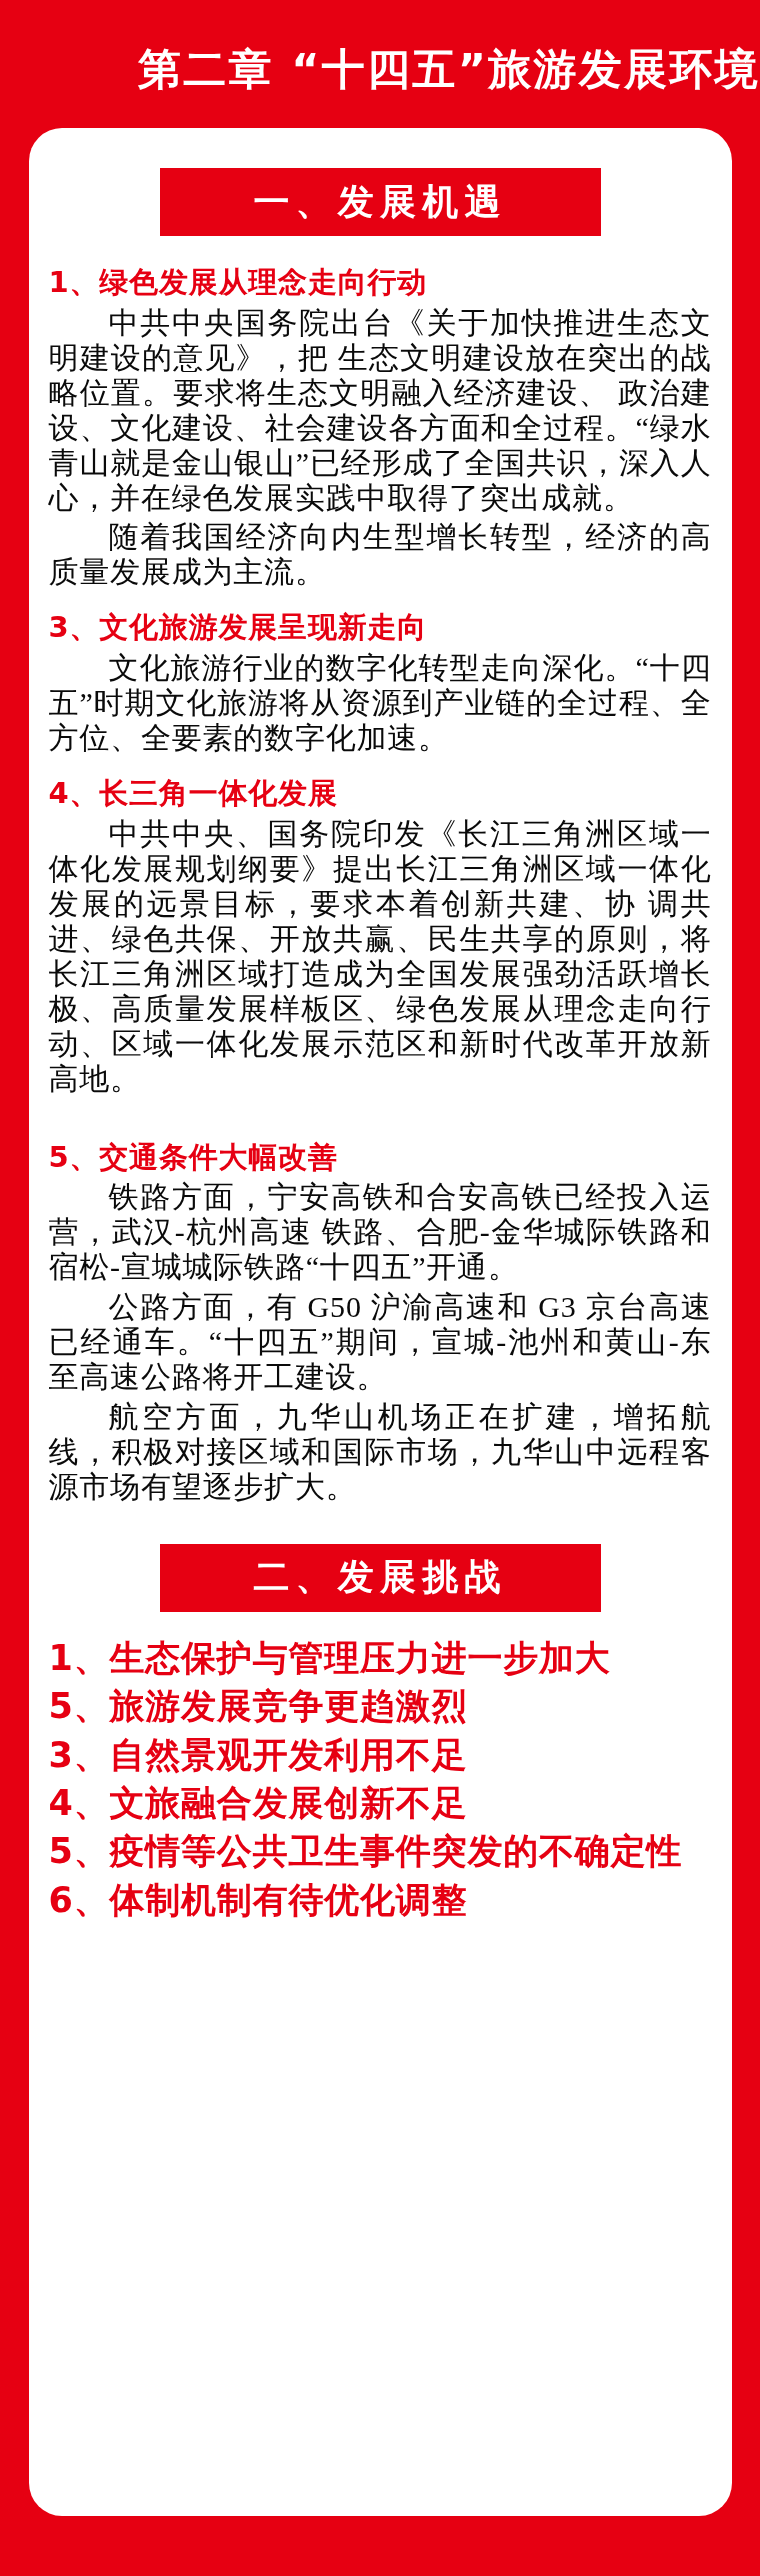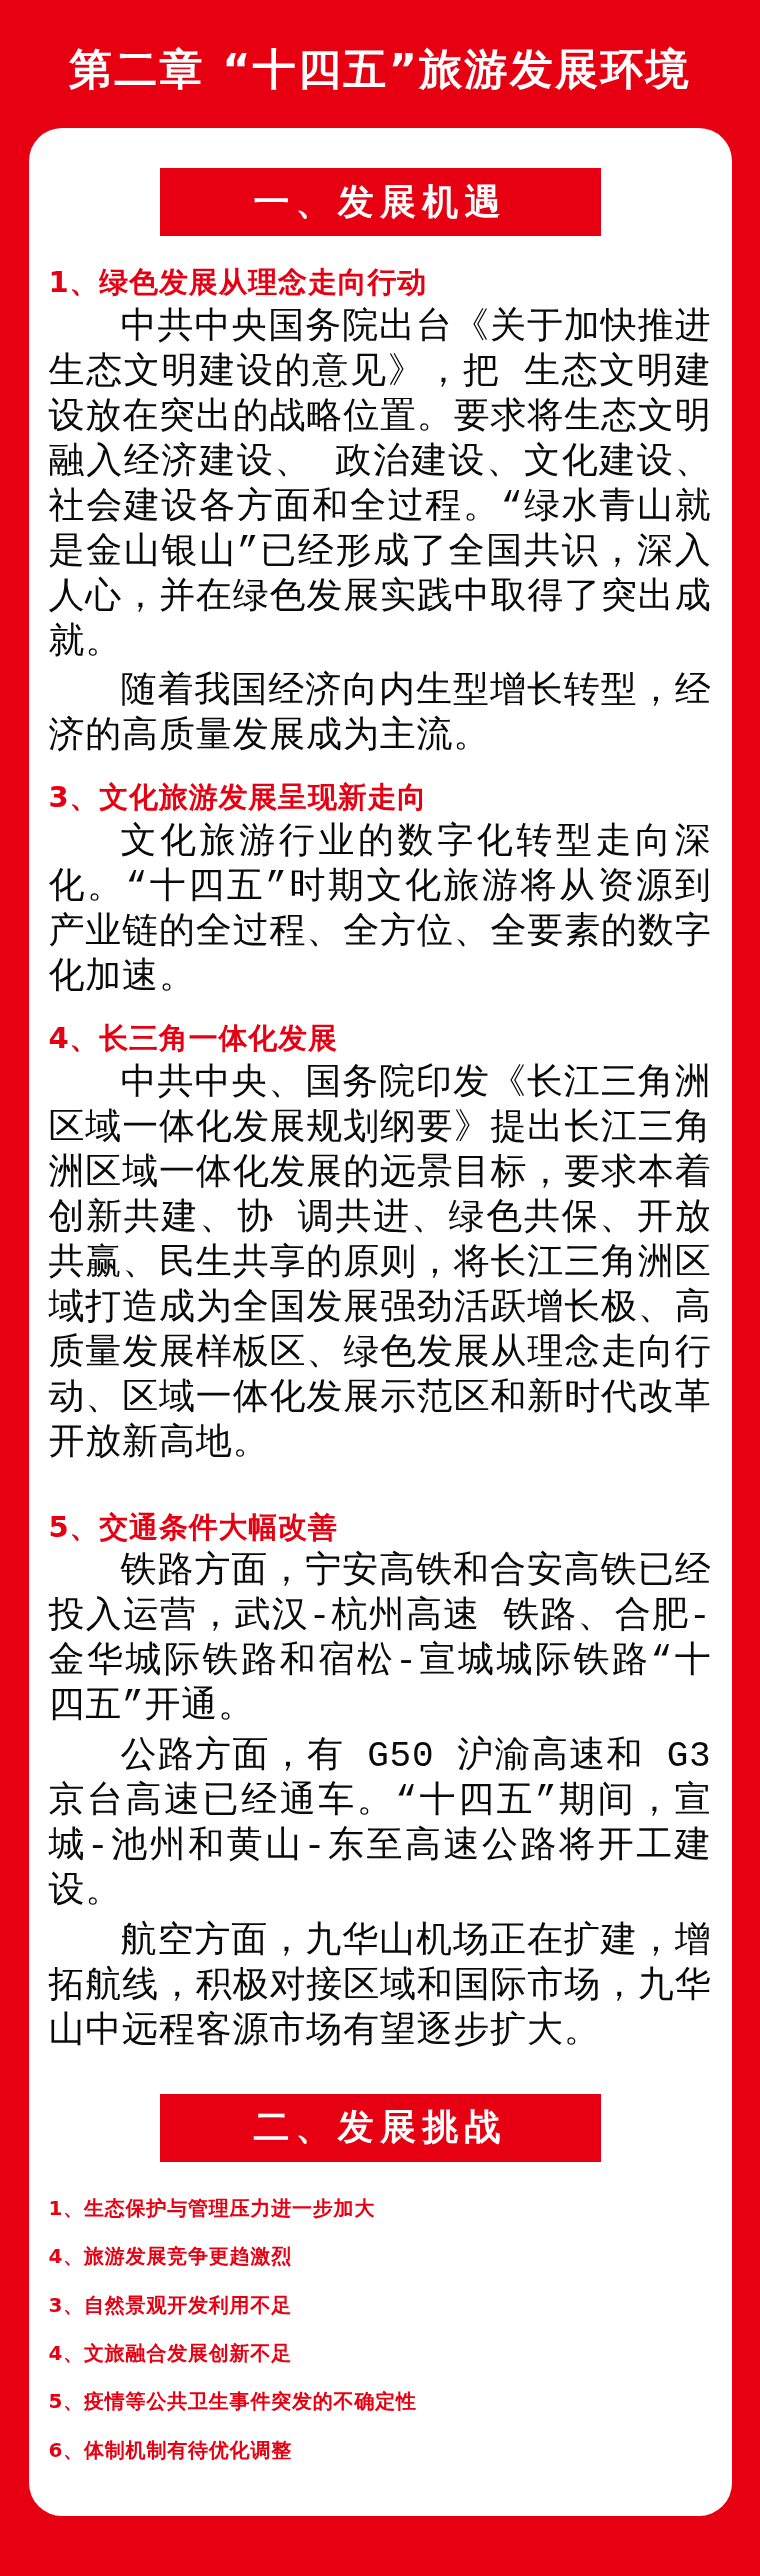--- a/index.html
+++ b/index.html
@@ -8,21 +8,21 @@
   }
   html,body{margin:0;padding:0;}
   body{
     width:760px;height:2576px;
     background:var(--red);
     overflow:hidden;
     font-family:"DejaVu Sans",sans-serif;
   }
   .header{
     height:128px;
-    display:flex;align-items:center;justify-content:center;
+    display:flex;align-items:center;justify-content:flex-end;
     padding-top:11px;box-sizing:border-box;
   }
   .page-title{
     color:#ffffff;
     font-size:43px;
     font-weight:bold;
     letter-spacing:2.3px;
     font-family:"DejaVu Sans",sans-serif;
     white-space:nowrap;
   }
@@ -52,33 +52,33 @@
     font-size:29px;
     line-height:36px;
     font-weight:bold;
     letter-spacing:0.8px;
     margin:20px 0 4.7px 0;
     font-family:"DejaVu Sans",sans-serif;
   }
   .item-heading.first{margin-top:28px;}
   .item-heading.mt-lg{margin-top:43px;}
   .body-para{
-    font-size:36px;
-    line-height:45px;
+    font-size:30px;
+    line-height:35px;
     letter-spacing:0.8px;
     color:var(--ink);
     margin:4.7px 0 0 0;
     text-indent:2em;
     text-align:justify;
-    font-family:Liberation Mono, monospace;
+    font-family:Liberation Serif, serif;
   }
   .challenge-list{margin-top:28px;}
   .challenge-item{
     color:var(--red);
-    font-size:20px;
+    font-size:35px;
     line-height:36px;
     font-weight:bold;
     letter-spacing:0.8px;
     margin:0 0 12.4px 0;
     font-family:"DejaVu Sans",sans-serif;
   }
   .summary-para{
     font-size:26px;
     line-height:47px;
     font-weight:bold;
@@ -114,21 +114,21 @@
 
   <h3 class="item-heading mt-lg">5、交通条件大幅改善</h3>
   <p class="body-para">铁路方面，宁安高铁和合安高铁已经投入运营，武汉-杭州高速 铁路、合肥-金华城际铁路和宿松-宣城城际铁路“十四五”开通。</p>
   <p class="body-para">公路方面，有 G50 沪渝高速和 G3 京台高速已经通车。“十四五”期间，宣城-池州和黄山-东至高速公路将开工建设。</p>
   <p class="body-para">航空方面，九华山机场正在扩建，增拓航线，积极对接区域和国际市场，九华山中远程客源市场有望逐步扩大。</p>
 
   <div class="section-banner second">二、发展挑战</div>
 
   <div class="challenge-list">
     <div class="challenge-item">1、生态保护与管理压力进一步加大</div>
-    <div class="challenge-item">4、旅游发展竞争更趋激烈</div>
+    <div class="challenge-item">5、旅游发展竞争更趋激烈</div>
     <div class="challenge-item">3、自然景观开发利用不足</div>
     <div class="challenge-item">4、文旅融合发展创新不足</div>
     <div class="challenge-item">5、疫情等公共卫生事件突发的不确定性</div>
     <div class="challenge-item">6、体制机制有待优化调整</div>
   </div>
 
 
 </div>
 
 

